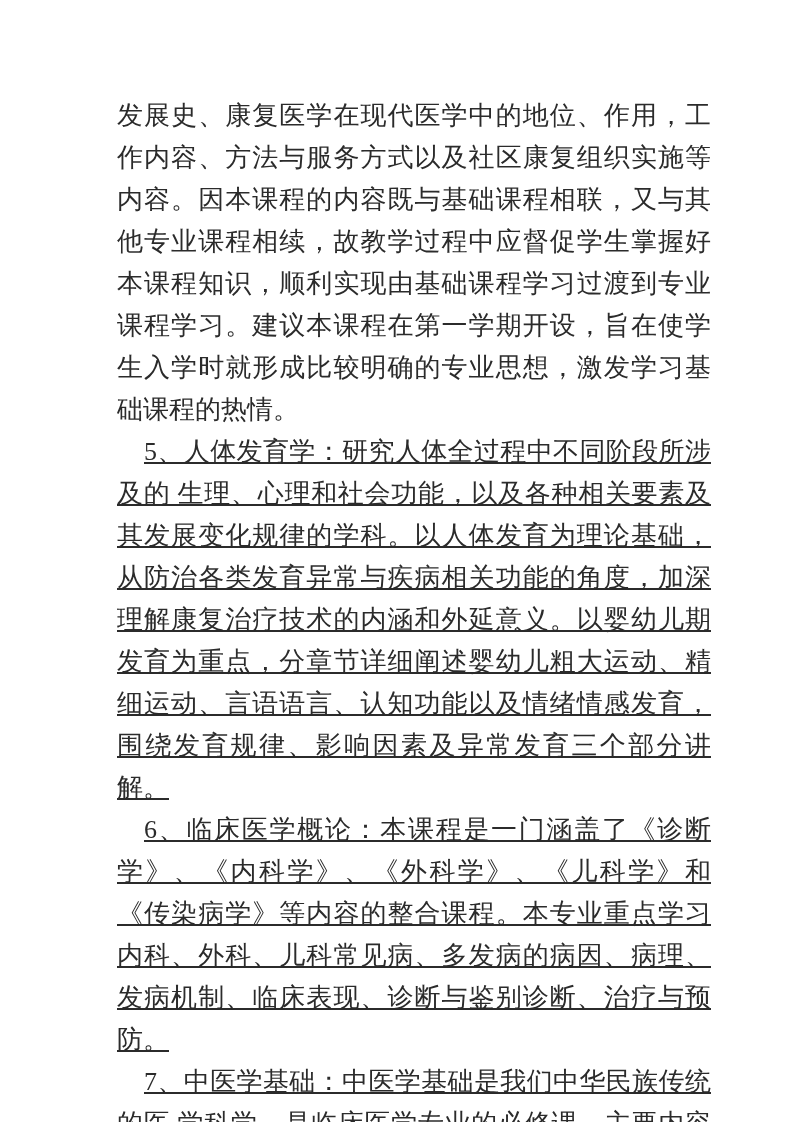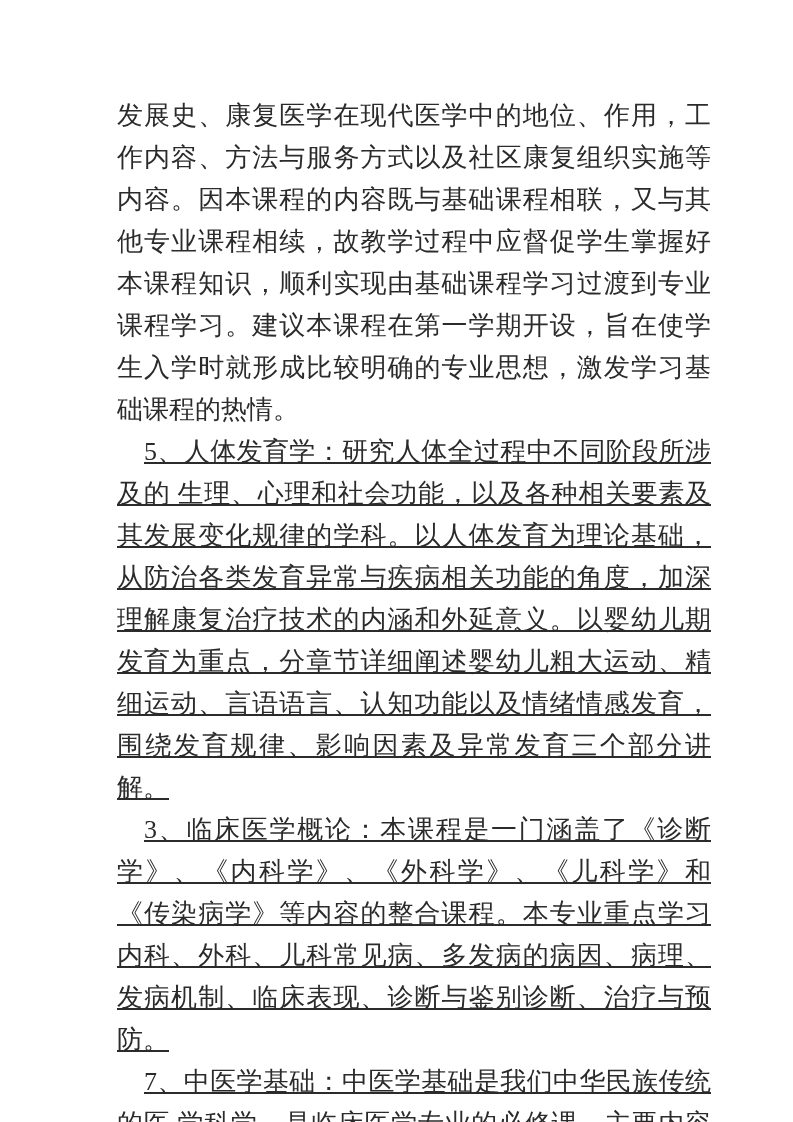--- a/index.html
+++ b/index.html
@@ -35,16 +35,16 @@
     text-decoration: underline;
   }
 </style>
 </head>
 <body>
 
 <div class="page">
   <div class="text-block">
       <p class="para">发展史、康复医学在现代医学中的地位、作用，工作内容、方法与服务方式以及社区康复组织实施等内容。因本课程的内容既与基础课程相联，又与其他专业课程相续，故教学过程中应督促学生掌握好本课程知识，顺利实现由基础课程学习过渡到专业课程学习。建议本课程在第一学期开设，旨在使学生入学时就形成比较明确的专业思想，激发学习基础课程的热情。</p>
       <p class="para indent">5、人体发育学：研究人体全过程中不同阶段所涉及的 生理、心理和社会功能，以及各种相关要素及其发展变化规律的学科。以人体发育为理论基础，从防治各类发育异常与疾病相关功能的角度，加深理解康复治疗技术的内涵和外延意义。以婴幼儿期发育为重点，分章节详细阐述婴幼儿粗大运动、精细运动、言语语言、认知功能以及情绪情感发育， 围绕发育规律、影响因素及异常发育三个部分讲解。</p>
-      <p class="para indent">3、临床医学概论：本课程是一门涵盖了《诊断学》、《内科学》、《外科学》、《儿科学》和《传染病学》等内容的整合课程。本专业重点学习内科、外科、儿科常见病、多发病的病因、病理、发病机制、临床表现、诊断与鉴别诊断、治疗与预防。</p>
+      <p class="para indent">6、临床医学概论：本课程是一门涵盖了《诊断学》、《内科学》、《外科学》、《儿科学》和《传染病学》等内容的整合课程。本专业重点学习内科、外科、儿科常见病、多发病的病因、病理、发病机制、临床表现、诊断与鉴别诊断、治疗与预防。</p>
       <p class="para indent">7、中医学基础：中医学基础是我们中华民族传统的医 学科学，是临床医学专业的必修课。主要内容包括绪论、阴 阳五行学说、人体结构和功能、发病原理和致病因素、诊察</p>
     </div>
 </div>
 
 </body></html>

